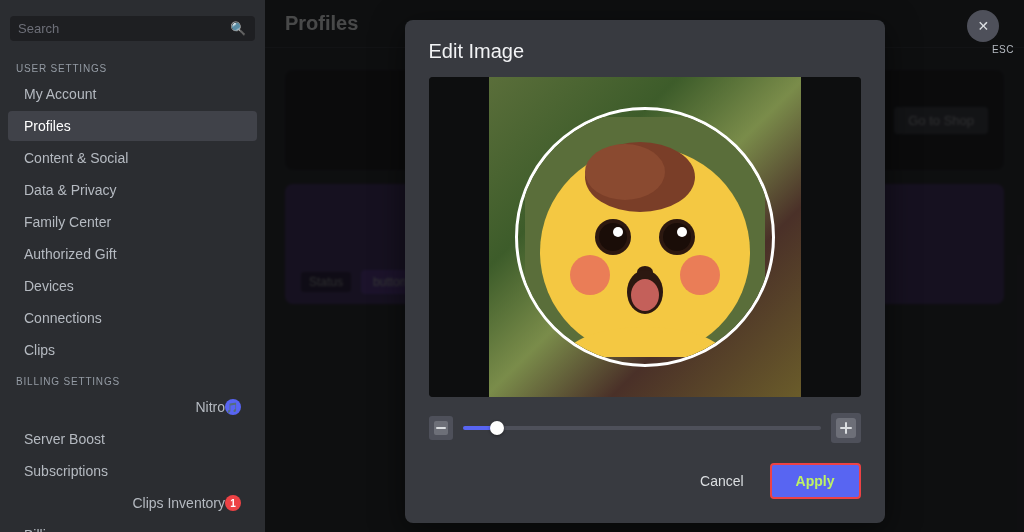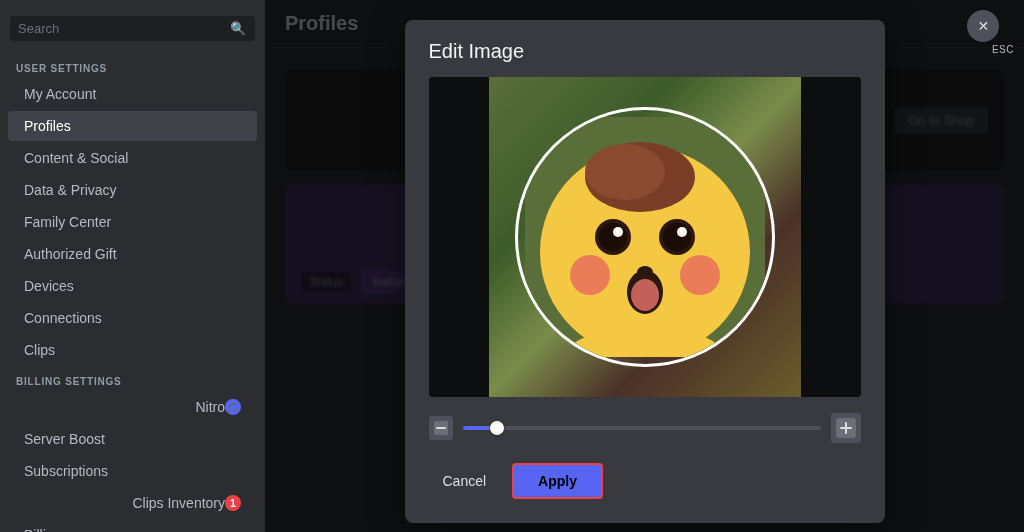--- a/index.html
+++ b/index.html
@@ -40,21 +40,21 @@
       color: #b5bac1;
       font-size: 13px;
       flex: 1;
     }
     .search-bar input::placeholder { color: #6d6f78; }
     .search-icon { color: #6d6f78; font-size: 13px; }
 
     .section-label {
       color: #949ba4;
       font-size: 10px;
-      font-weight: 700;
+      font-weight: 400;
       text-transform: uppercase;
       letter-spacing: 0.8px;
       padding: 10px 16px 4px 16px;
     }
 
     .sidebar-item {
       padding: 7px 16px;
       color: #b5bac1;
       font-size: 14px;
       cursor: pointer;
@@ -301,36 +301,37 @@
       height: 14px;
       border-radius: 50%;
       background: white;
       cursor: pointer;
       box-shadow: 0 1px 3px rgba(0,0,0,0.4);
     }
 
     
     .modal-footer {
       display: flex;
+      justify-content: flex-end;
       align-items: center;
       gap: 12px;
       margin-top: 20px;
     }
     .btn-cancel {
       background: transparent;
       border: none;
       color: #dbdee1;
       font-size: 14px;
       cursor: pointer;
       padding: 8px 14px;
       border-radius: 4px;
     }
     .btn-apply {
       background: #5865f2;
-      color: #000000;
+      color: #bef264;
       border: 2px solid #ed4245;
       font-size: 14px;
       font-weight: 600;
       cursor: pointer;
       padding: 8px 24px;
       border-radius: 4px;
     }
 
     
     .esc-btn {

